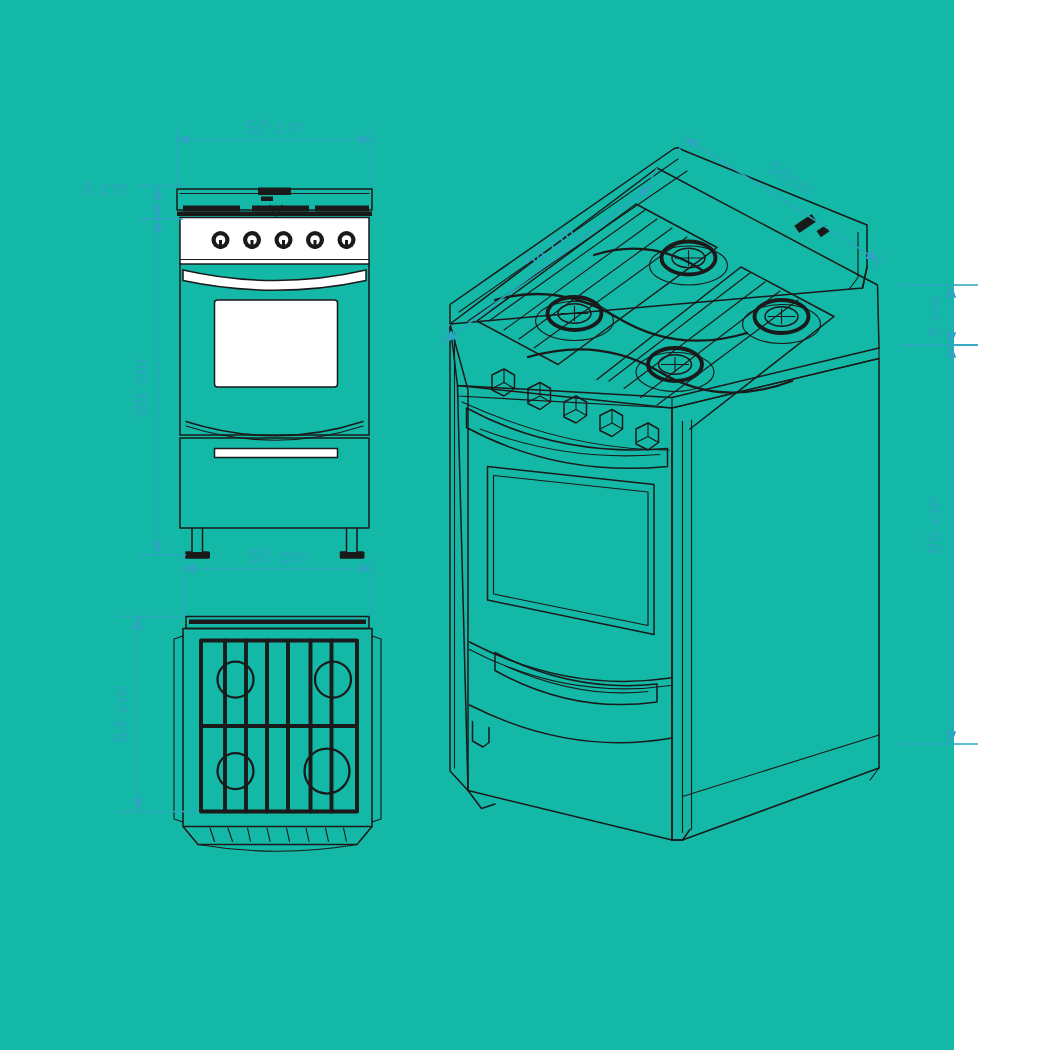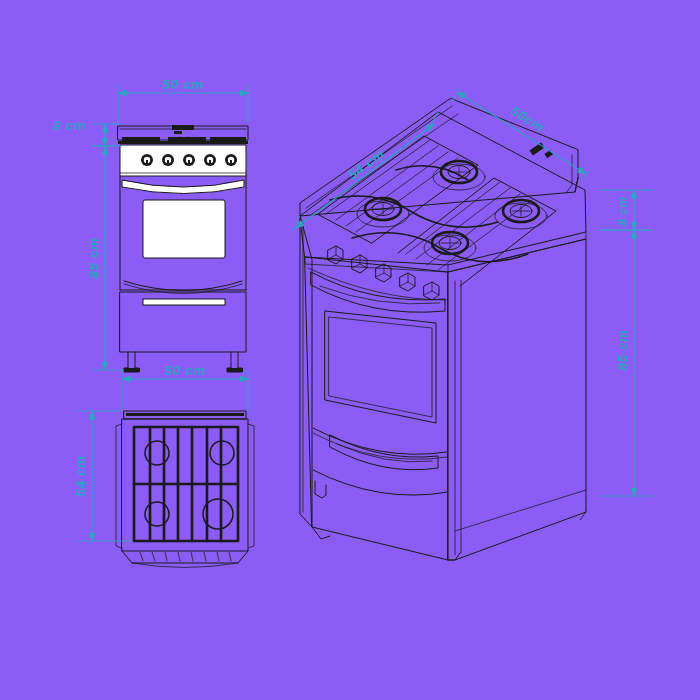--- a/index.html
+++ b/index.html
@@ -2,21 +2,21 @@
 <html><head>
 <meta charset="utf-8">
 <title>Gas Range Technical Drawing</title>
 <style>
   html,body{margin:0;padding:0;background:#ffffff;}
   body{
     width:700px;height:700px;overflow:hidden;
     font-family:"Liberation Sans","DejaVu Sans",sans-serif;
     position:relative;
   }
-  #stage{position:absolute;inset:0;width:700px;height:700px;background:#8b5cf6;font-weight:bold;}
+  #stage{position:absolute;inset:0;width:636px;height:700px;background:#14b8a6;}
   svg.layer{position:absolute;left:0;top:0;width:700px;height:700px;}
   .dimtxt{
     font-family:"Liberation Sans","DejaVu Sans",sans-serif;
     font-style:italic;
     font-size:13.5px;
     letter-spacing:0.6px;
     fill:#2ba6bf;
   }
   .dimtxt.small{font-size:12px;}
   .dimline{stroke:#2ba6bf;stroke-width:1.1;fill:none;}

